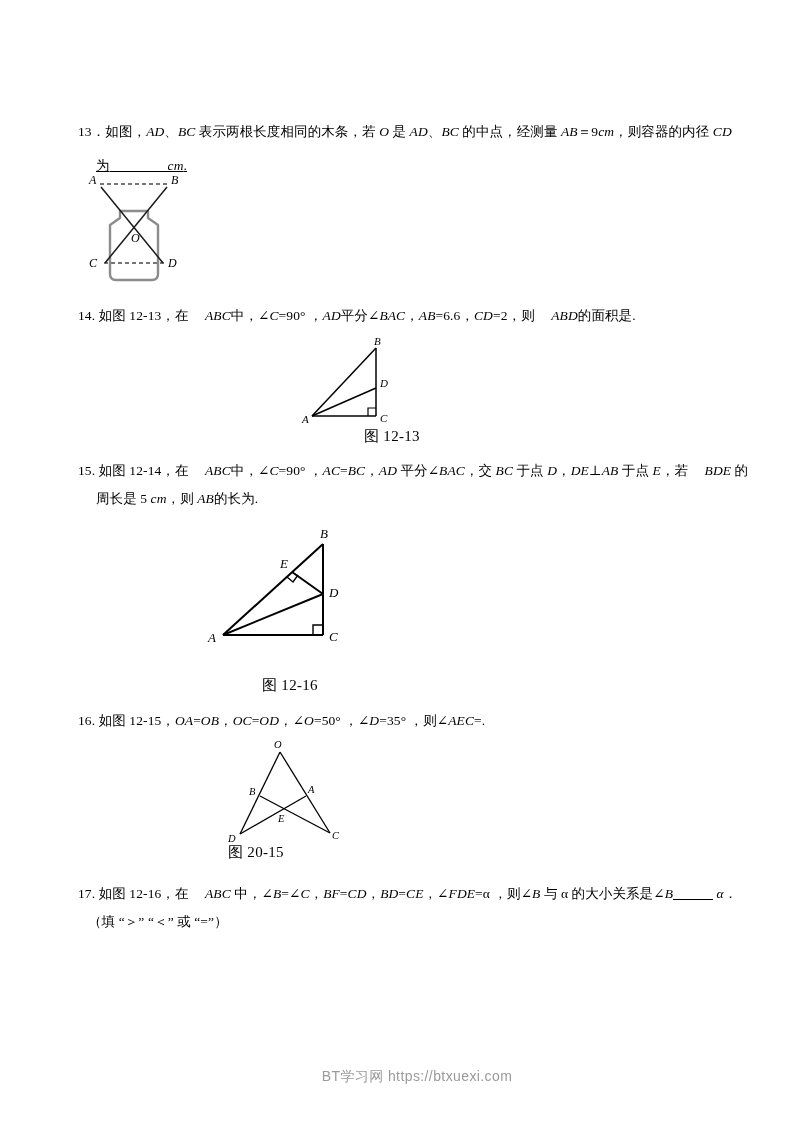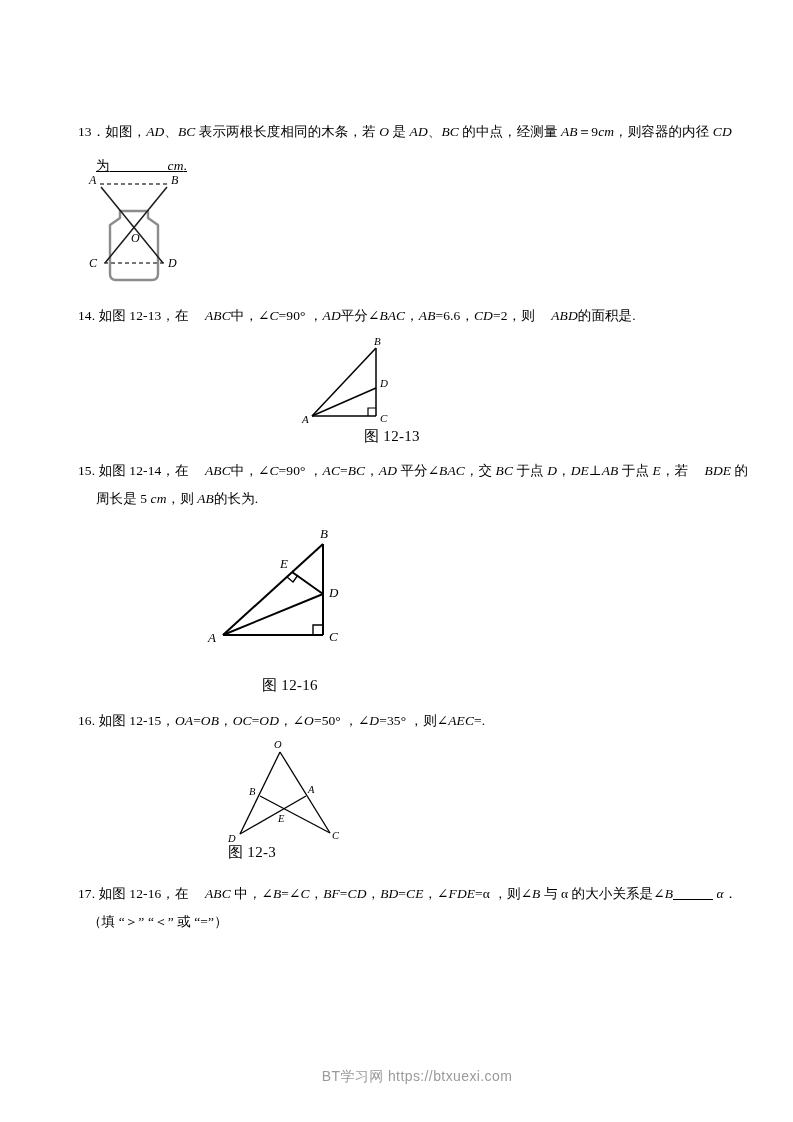--- a/index.html
+++ b/index.html
@@ -136,21 +136,21 @@
 
       <line x1="84" y1="58" x2="18" y2="96" stroke="#000" stroke-width="1.3"></line>
       <text x="52" y="10" font-family="Liberation Serif, serif" font-style="italic" font-size="10.5" fill="#000">O</text>
       <text x="27" y="57" font-family="Liberation Serif, serif" font-style="italic" font-size="10.5" fill="#000">B</text>
       <text x="86" y="55" font-family="Liberation Serif, serif" font-style="italic" font-size="10.5" fill="#000">A</text>
       <text x="56" y="84" font-family="Liberation Serif, serif" font-style="italic" font-size="10.5" fill="#000">E</text>
       <text x="6" y="104" font-family="Liberation Serif, serif" font-style="italic" font-size="10.5" fill="#000">D</text>
       <text x="110" y="101" font-family="Liberation Serif, serif" font-style="italic" font-size="10.5" fill="#000">C</text>
     </svg>
   </div>
-  <div class="cap" style="left:228px; top:843px;">图 12-3</div>
+  <div class="cap" style="left:228px; top:843px;">图 20-15</div>
 
   <div class="qline" style="left:78px; top:884px;"><span>17.</span><span> 如图 12-16，在 </span><span class="tri-gap"></span><span class="it">ABC</span><span> 中，∠</span><span class="it">B</span><span>=∠</span><span class="it">C</span><span>，</span><span class="it">BF</span><span>=</span><span class="it">CD</span><span>，</span><span class="it">BD</span><span>=</span><span class="it">CE</span><span>，∠</span><span class="it">FDE</span><span>=α</span><span> ，则∠</span><span class="it">B</span><span> 与 α 的大小关系是∠</span><span class="it">B</span><span class="blank-ul" style="width:40px;"></span><span class="it"> α</span><span>．</span></div>
 
   <div class="qline" style="left:88px; top:912px;">（填 “＞” “＜” 或 “=”）</div>
 
   <div class="footer" style="top:1068px;padding-left:41px;">BT学习网 https://btxuexi.com</div>
 
 </div>
 
 </body></html>

